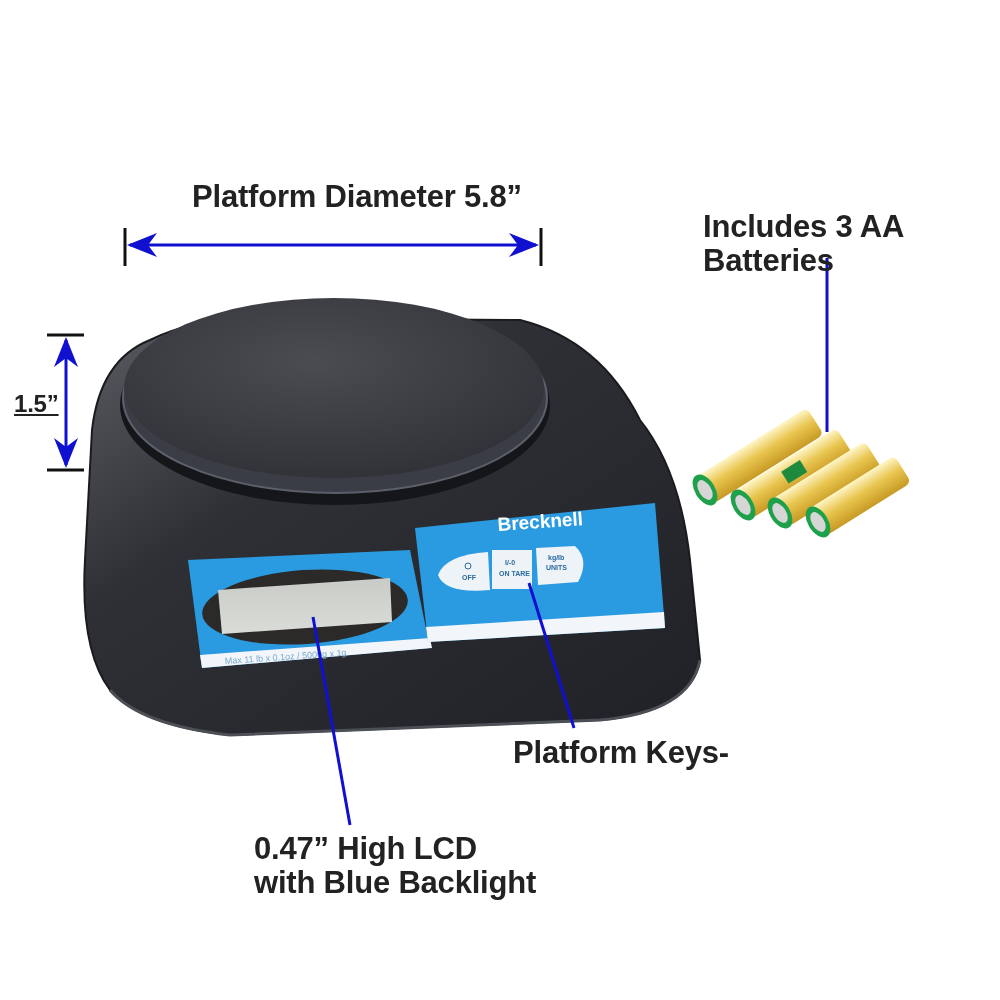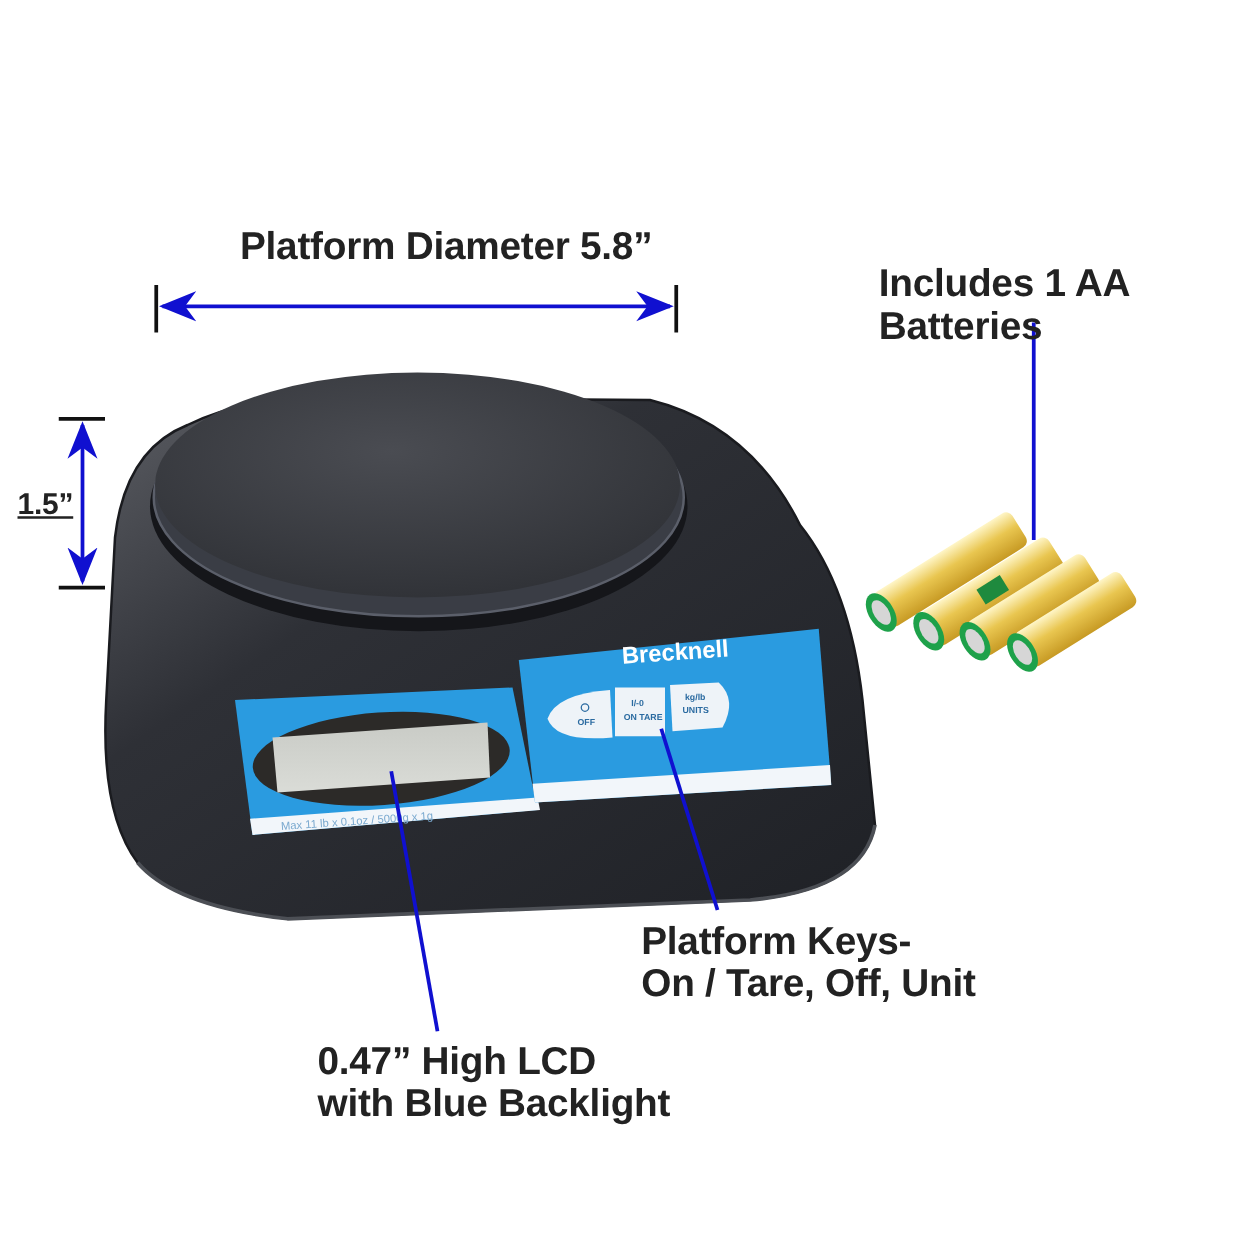--- a/index.html
+++ b/index.html
@@ -120,25 +120,24 @@
 
   <line x1="827" y1="258" x2="827" y2="432" stroke="#1010d0" stroke-width="3"></line>
   <line x1="529" y1="583" x2="574" y2="728" stroke="#1010d0" stroke-width="3"></line>
   <line x1="313" y1="617" x2="350" y2="825" stroke="#1010d0" stroke-width="3"></line>
 </svg>
 
 <div class="label" style="left:192px; top:180px;">Platform Diameter 5.8”</div>
 <div class="label" style="left:14px; top:387px; font-size:24px;text-decoration:underline;">1.5”</div>
 
 <div class="label" style="left:703px; top:210px;">
-  <div>Includes 1 AA</div>
+  <div>Includes 3 AA</div>
   <div>Batteries</div>
 </div>
 
 <div class="label" style="left:513px; top:736px;">
   <div>Platform Keys-</div>
-  <div>On / Tare, Off, Unit</div>
 </div>
 
 <div class="label" style="left:254px; top:832px;">
   <div>0.47” High LCD</div>
   <div>with Blue Backlight</div>
 </div>
 
 </body></html>

